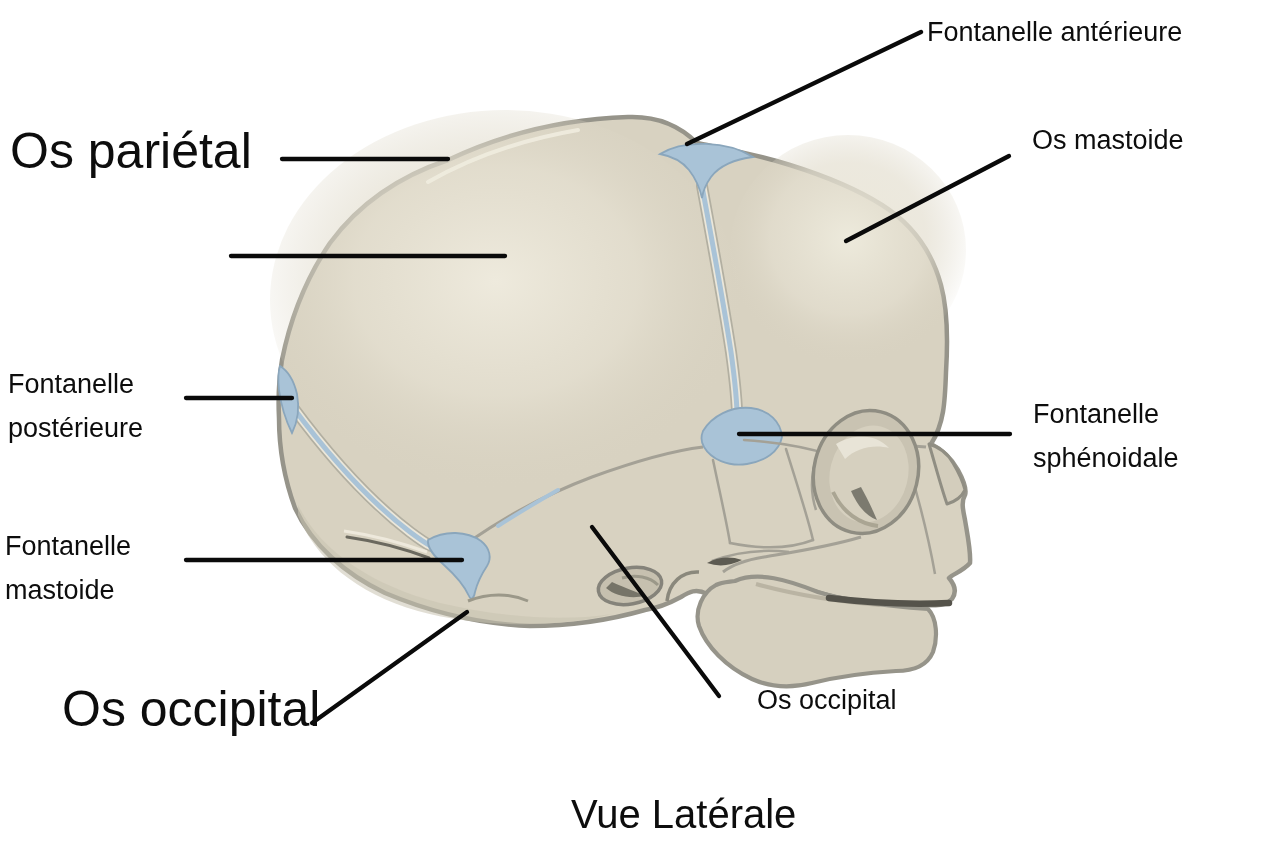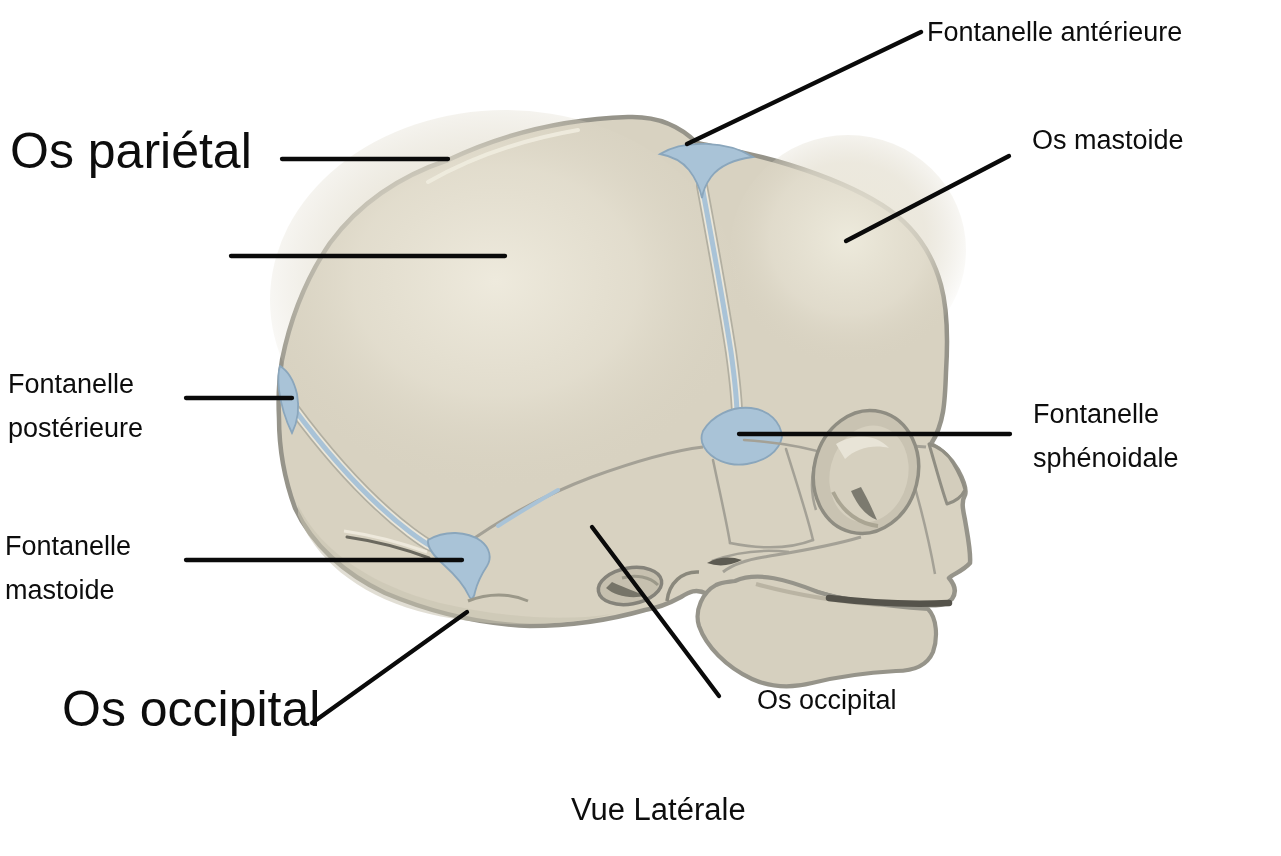--- a/index.html
+++ b/index.html
@@ -14,21 +14,21 @@
   .lbl{
     position:absolute;
     white-space:pre-line;
     font-size:27px;
     line-height:44px;
     color:#0d0d0d;
   }
   .lbl.big{font-size:50px;line-height:46px;}
   .caption{
     position:absolute;
-    font-size:31px;
+    font-size:40px;
     color:#0d0d0d;
   }
 </style>
 </head>
 <body>
 
 <div id="canvas">
 
   <svg width="1281" height="856" viewBox="0 0 1281 856">
     <defs>

